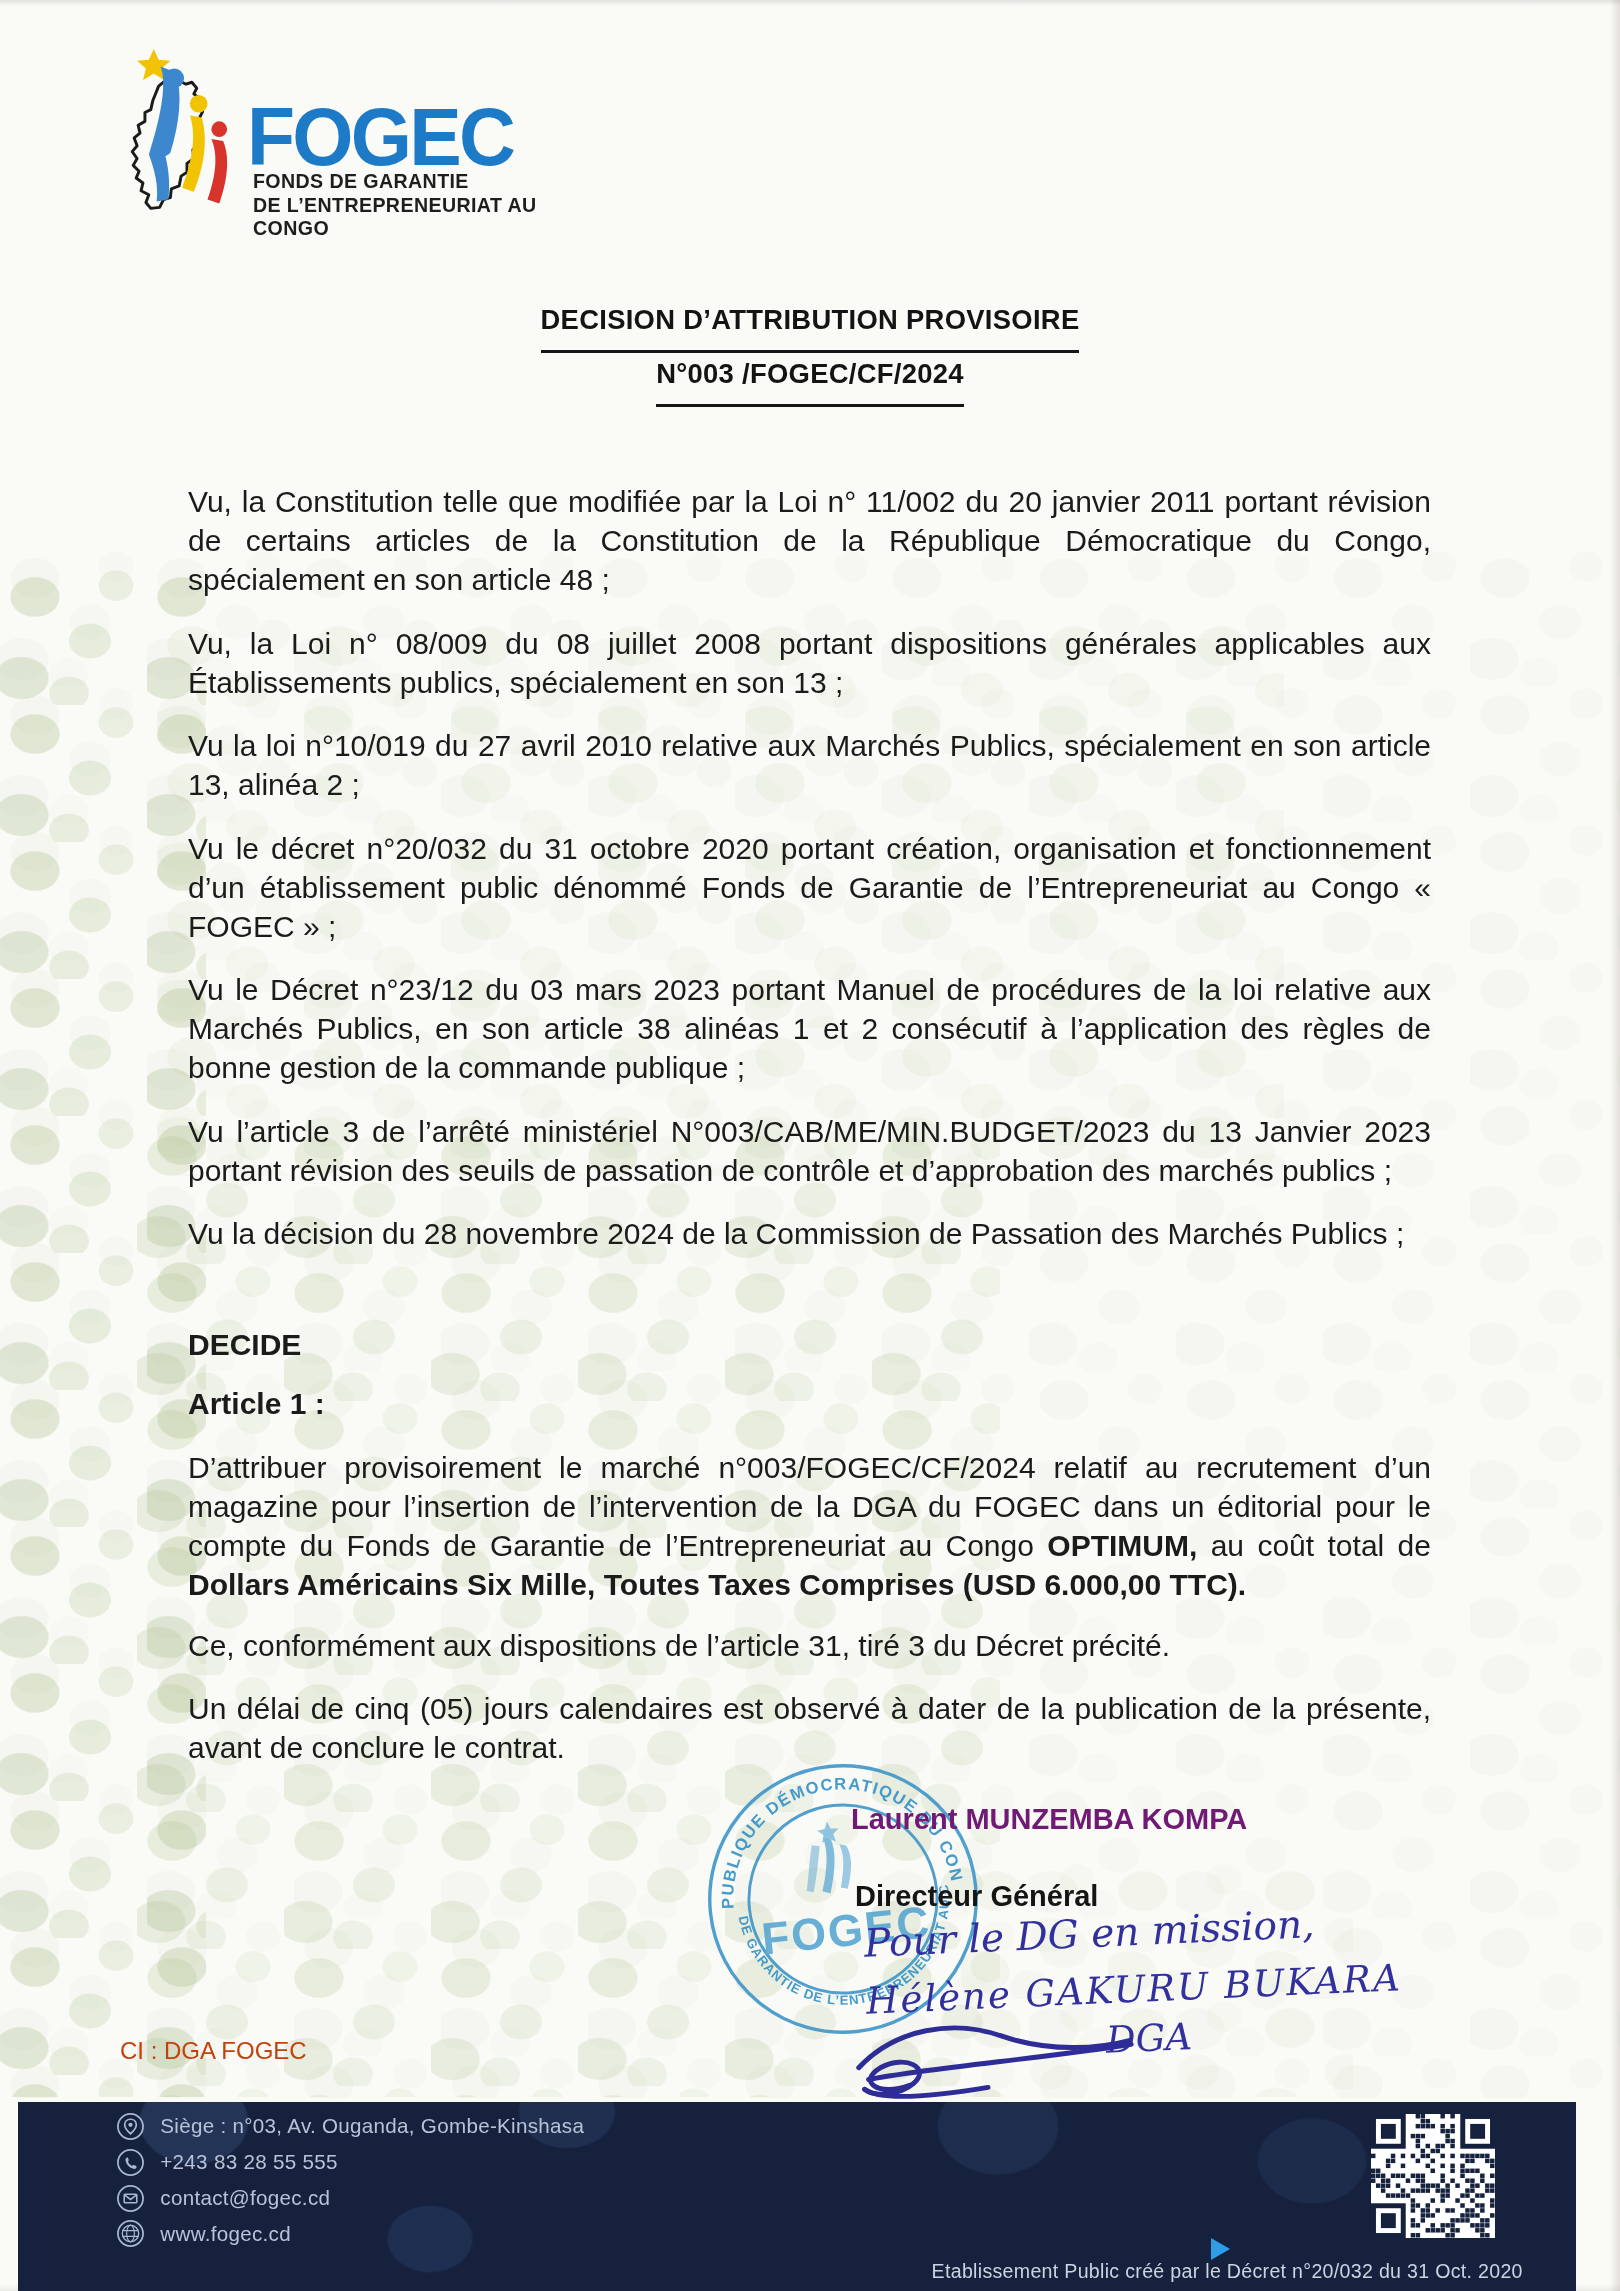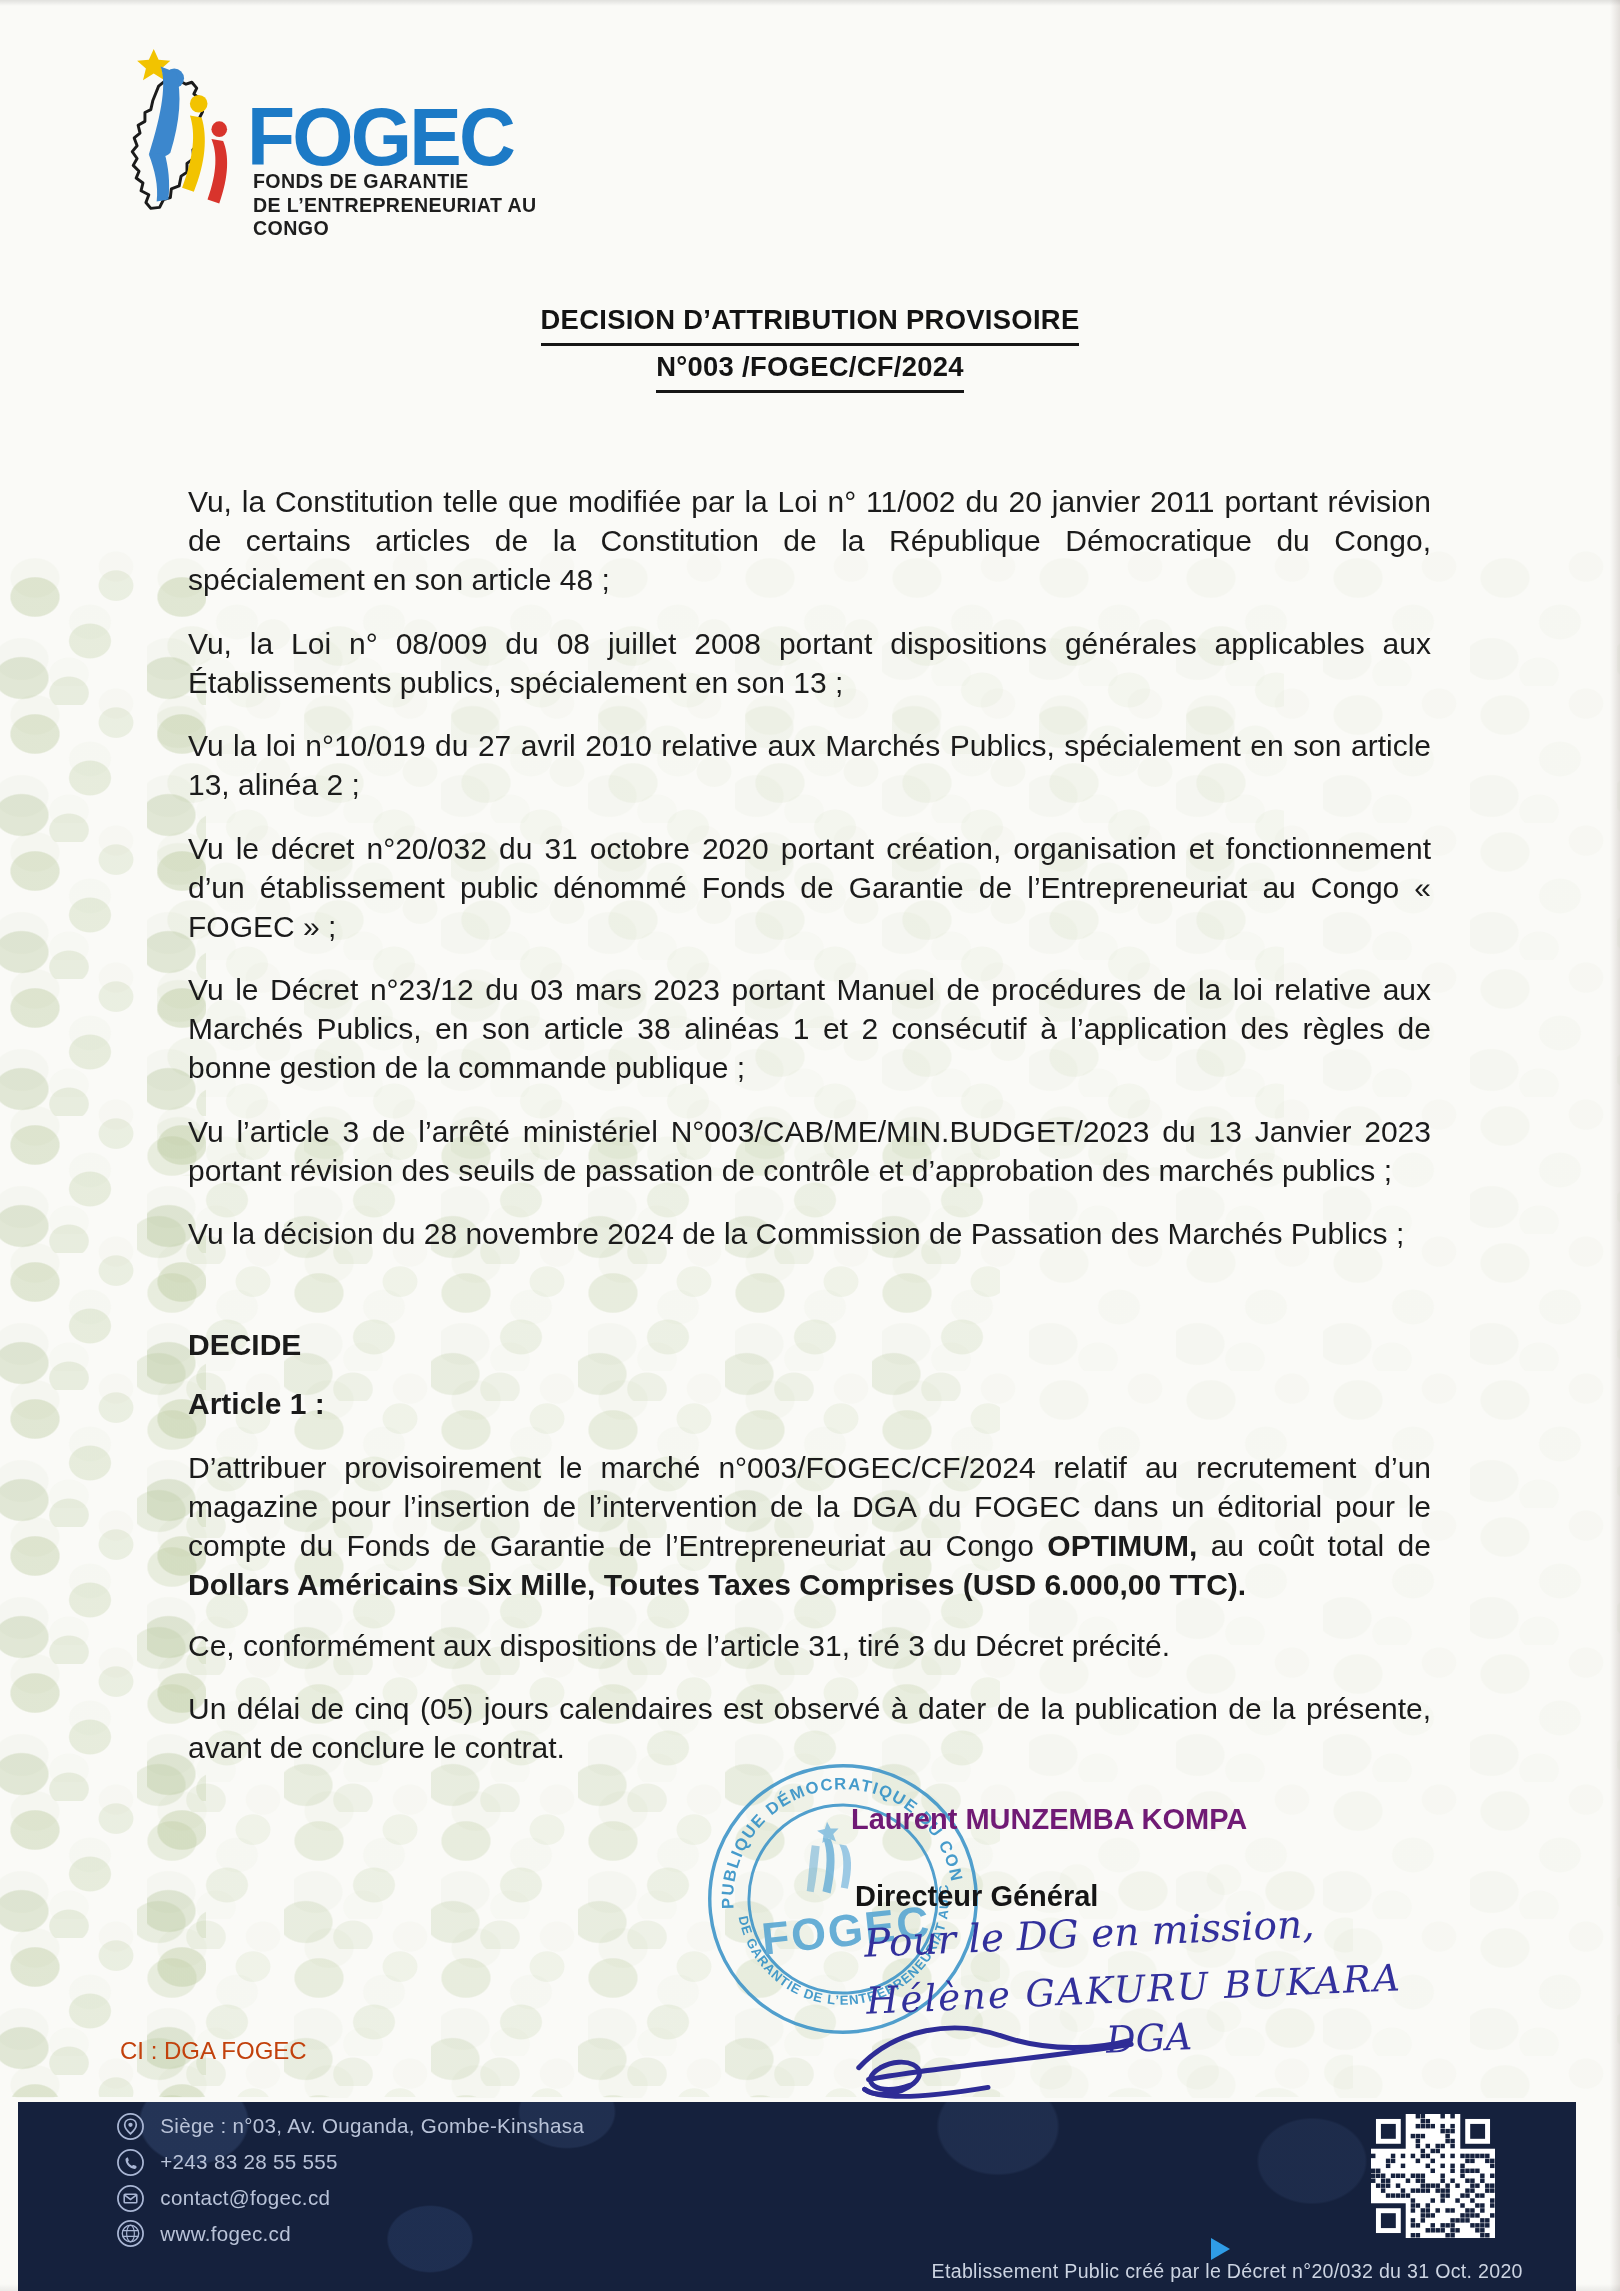--- a/index.html
+++ b/index.html
@@ -31,21 +31,21 @@
   .logo{position:absolute;left:98px;top:39px;width:470px;height:196px;}
   .logo-art{position:absolute;left:0;top:0;}
   .logo-word{position:absolute;left:149px;top:51px;font-size:82px;font-weight:800;
       color:#1c7ac6;letter-spacing:-2.9px;transform:scaleX(.96);transform-origin:left;}
   .logo-tag{position:absolute;left:155px;top:131px;font-size:19.6px;font-weight:700;
       color:#1e1e1e;line-height:23.5px;letter-spacing:0.4px;}
 
   
   .title-wrap{position:absolute;left:0;top:302px;width:1620px;text-align:center;line-height:35px;}
   .title-line{display:inline-block;font-size:27.4px;font-weight:700;letter-spacing:0.3px;
-      border-bottom:3.9px solid #161616;padding-bottom:6px;color:#141414;}
+      border-bottom:3.9px solid #161616;padding-bottom:13px;color:#141414;}
   .title-line2{margin-top:2.9px;}
 
   
   .content{position:absolute;left:188px;top:482px;width:1243px;font-size:30px;line-height:39px;
       text-align:justify;color:#1b1b1b;}
   .content p{margin:0 0 24.5px 0;}
   .decide{margin-top:72px !important;margin-bottom:0 !important;text-align:left;font-weight:700;}
   .art-label{margin-top:19.6px !important;margin-bottom:0 !important;font-weight:700;text-align:left;}
   .art-par{margin-top:25.5px !important;}
   .ce-par{margin-top:-2.9px !important;}

